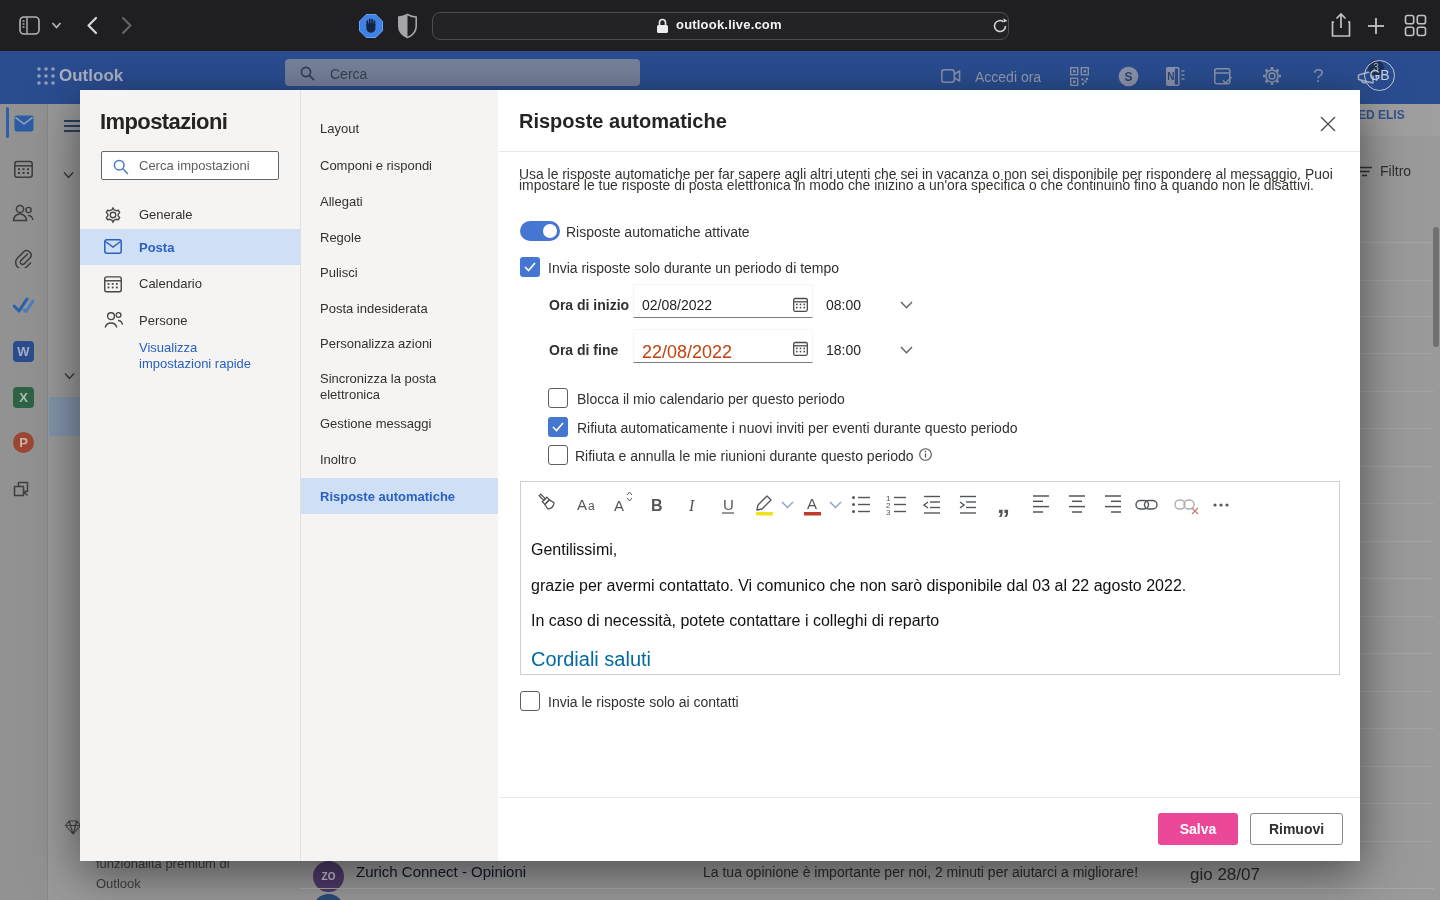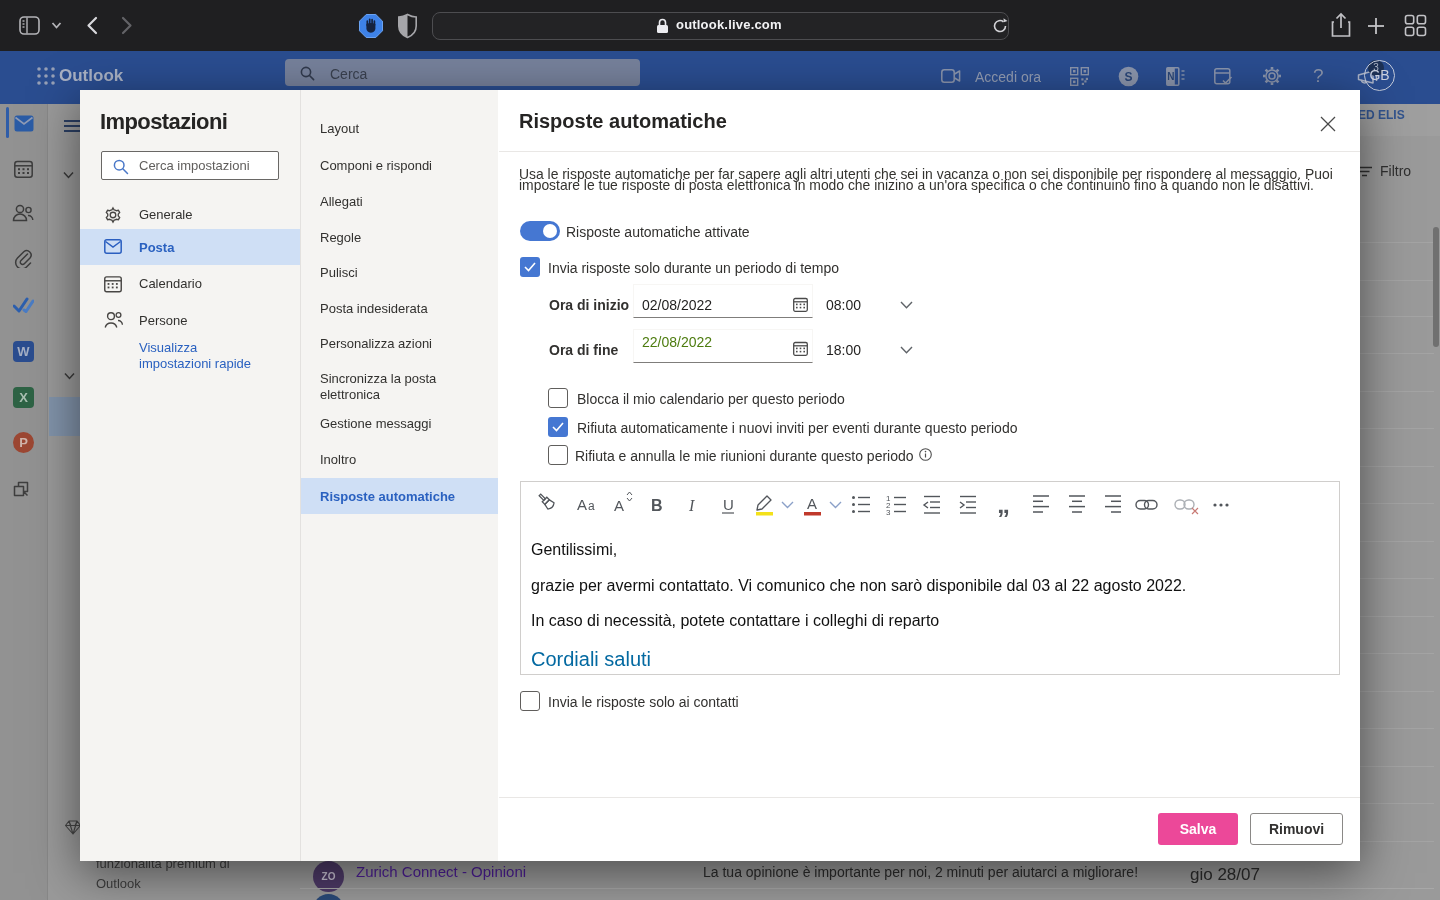--- a/index.html
+++ b/index.html
@@ -229,21 +229,21 @@
   </svg>
   <div class="abs" style="left:49px;top:293px;width:31px;height:39px;background:#8294ab;"></div>
 
   <svg class="abs" style="left:65px;top:716px" width="16" height="15" viewBox="0 0 16 15">
     <path d="M4 1 h8 l3.5 4.5 L8 14 L0.5 5.5 Z M0.5 5.5 h15 M4 1 L8 14 L12 1 M4 1 L5.8 5.5 M12 1 L10.2 5.5" fill="none" stroke="#454545" stroke-width="1.1" stroke-linejoin="round"></path>
   </svg>
 
   <div class="abs" style="left:96px;top:750px;width:160px;font-size:13px;line-height:20px;color:#3e3e3e;">funzionalità premium di Outlook</div>
 
   <div class="abs" style="left:313px;top:757px;width:31px;height:31px;border-radius:50%;background:#4e3a68;color:#cbc4d6;font-size:10px;font-weight:bold;text-align:center;line-height:31px;">ZO</div>
-  <div class="abs" style="left:356px;top:759px;font-size:15px;color:#4c1d95;">Zurich Connect - Opinioni</div>
+  <div class="abs" style="left:356px;top:759px;font-size:15px;color:#0f172a;">Zurich Connect - Opinioni</div>
   <div class="abs" style="left:703px;top:760px;font-size:14px;color:#2b2b2b;">La tua opinione è importante per noi, 2 minuti per aiutarci a migliorare!</div>
   <div class="abs" style="left:1190px;top:761px;font-size:17px;color:#2b2b2b;">gio 28/07</div>
   <div class="abs" style="left:300px;top:784px;width:1134px;height:1px;background:#a8a8a8;"></div>
   <div class="abs" style="left:313px;top:790px;width:31px;height:31px;border-radius:50%;background:#2a4a78;"></div>
 
   <div class="abs" style="left:1360px;top:0;width:80px;height:32px;background:#9f9f9f;"></div>
   <div class="abs" style="left:1358px;top:4px;font-size:12px;font-weight:bold;color:#32548e;">ED ELIS</div>
   <svg class="abs" style="left:1357px;top:62px" width="15" height="11" viewBox="0 0 15 11">
     <line x1="0" y1="1.5" x2="15" y2="1.5" stroke="#2f2f2f" stroke-width="1.5"></line>
     <line x1="2.5" y1="5.5" x2="12.5" y2="5.5" stroke="#2f2f2f" stroke-width="1.5"></line>
@@ -370,21 +370,21 @@
         <rect x="10.4" y="9.8" width="1.6" height="1.6"></rect>
     </g>
   </svg>
   <div class="abs" style="left:746px;top:207px;font-size:14px;color:#201f1e;">08:00</div>
   <svg class="abs" style="left:820px;top:211px" width="13" height="8" viewBox="0 0 13 8">
     <path d="M1 1 L6.5 6.8 L12 1" fill="none" stroke="#5f6368" stroke-width="1.4"></path>
   </svg>
 
   <div class="abs" style="left:469px;top:252px;font-size:14px;font-weight:bold;color:#32312f;">Ora di fine</div>
   <div class="abs" style="left:553px;top:238.5px;width:180px;height:34px;background:#fff;border:1px solid #f7f6f4;border-bottom:1px solid #7f7d7b;"></div>
-  <div class="abs" style="left:562px;top:244px;font-size:14px;color:#4d7c0f;">22/08/2022</div>
+  <div class="abs" style="left:562px;top:252px;font-size:18px;color:#c2410c;">22/08/2022</div>
   <svg class="abs" style="left:713px;top:251px" width="15" height="15" viewBox="0 0 15 15">
     <rect x="0.7" y="1.5" width="13.6" height="12.8" rx="1.5" fill="none" stroke="#4a4a4a" stroke-width="1.3"></rect>
     <line x1="0.7" y1="4.8" x2="14.3" y2="4.8" stroke="#4a4a4a" stroke-width="1.3"></line>
     <g fill="#4a4a4a">
       <rect x="3" y="6.6" width="1.6" height="1.6"></rect>
         <rect x="6.7" y="6.6" width="1.6" height="1.6"></rect>
         <rect x="10.4" y="6.6" width="1.6" height="1.6"></rect>
       <rect x="3" y="9.8" width="1.6" height="1.6"></rect>
         <rect x="6.7" y="9.8" width="1.6" height="1.6"></rect>
         <rect x="10.4" y="9.8" width="1.6" height="1.6"></rect>

